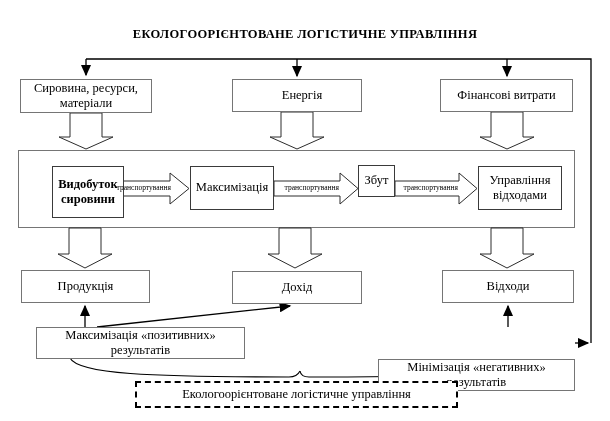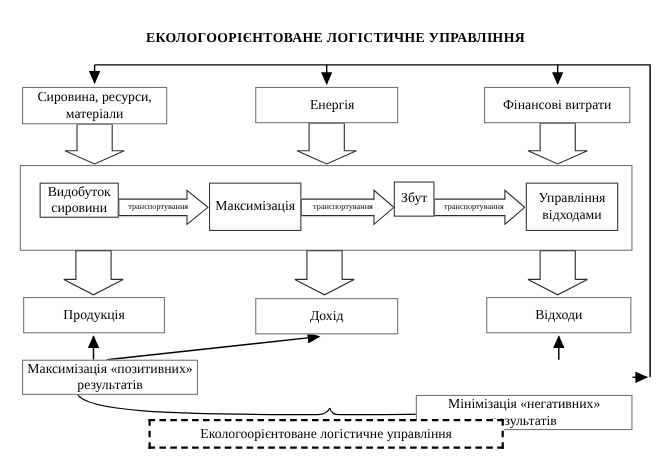--- a/index.html
+++ b/index.html
@@ -85,31 +85,31 @@
       <path d="M523,361 C515,375 440,377 309,377 Q301,377 300,371"></path>
     </g>
   </svg>
 
   <div class="title">ЕКОЛОГООРІЄНТОВАНЕ ЛОГІСТИЧНЕ УПРАВЛІННЯ</div>
 
   <div class="box" style="left:20px;top:79px;width:132px;height:34px;">Сировина, ресурси, матеріали</div>
   <div class="box" style="left:232px;top:79px;width:130px;height:33px;padding-left:13px;">Енергія</div>
   <div class="box" style="left:440px;top:79px;width:133px;height:33px;font-family:Liberation Serif, serif;">Фінансові витрати</div>
 
-  <div class="box inner" style="left:36px;top:166px;width:72px;height:32px;">Видобуток сировини</div>
+  <div class="box inner" style="left:52px;top:166px;width:72px;height:52px;font-weight:bold;">Видобуток сировини</div>
   <div class="box inner" style="left:190px;top:166px;width:84px;height:44px;">Максимізація</div>
   <div class="box inner" style="left:358px;top:165px;width:37px;height:32px;">Збут</div>
   <div class="box inner" style="left:478px;top:166px;width:84px;height:44px;">Управління відходами</div>
 
   <div class="tlabel" style="left:107px;top:184px;width:64px;">транспортування</div>
   <div class="tlabel" style="left:275px;top:184px;width:64px;">транспортування</div>
   <div class="tlabel" style="left:394px;top:184px;width:64px;">транспортування</div>
 
   <div class="box" style="left:21px;top:270px;width:129px;height:33px;">Продукція</div>
   <div class="box" style="left:232px;top:271px;width:130px;height:33px;">Дохід</div>
   <div class="box" style="left:442px;top:270px;width:132px;height:33px;">Відходи</div>
 
-  <div class="box" style="left:20px;top:327px;width:160px;height:32px;">Максимізація «позитивних» результатів</div>
+  <div class="box" style="left:36px;top:327px;width:209px;height:32px;">Максимізація «позитивних» результатів</div>
   <div class="box" style="left:378px;top:327px;width:197px;height:32px;margin-top:32px;">Мінімізація «негативних» результатів</div>
 
   <div class="dashedbox" style="left:135px;top:381px;width:323px;height:27px;">Екологоорієнтоване логістичне управління</div>
 
 </div>
 
 </body></html>

